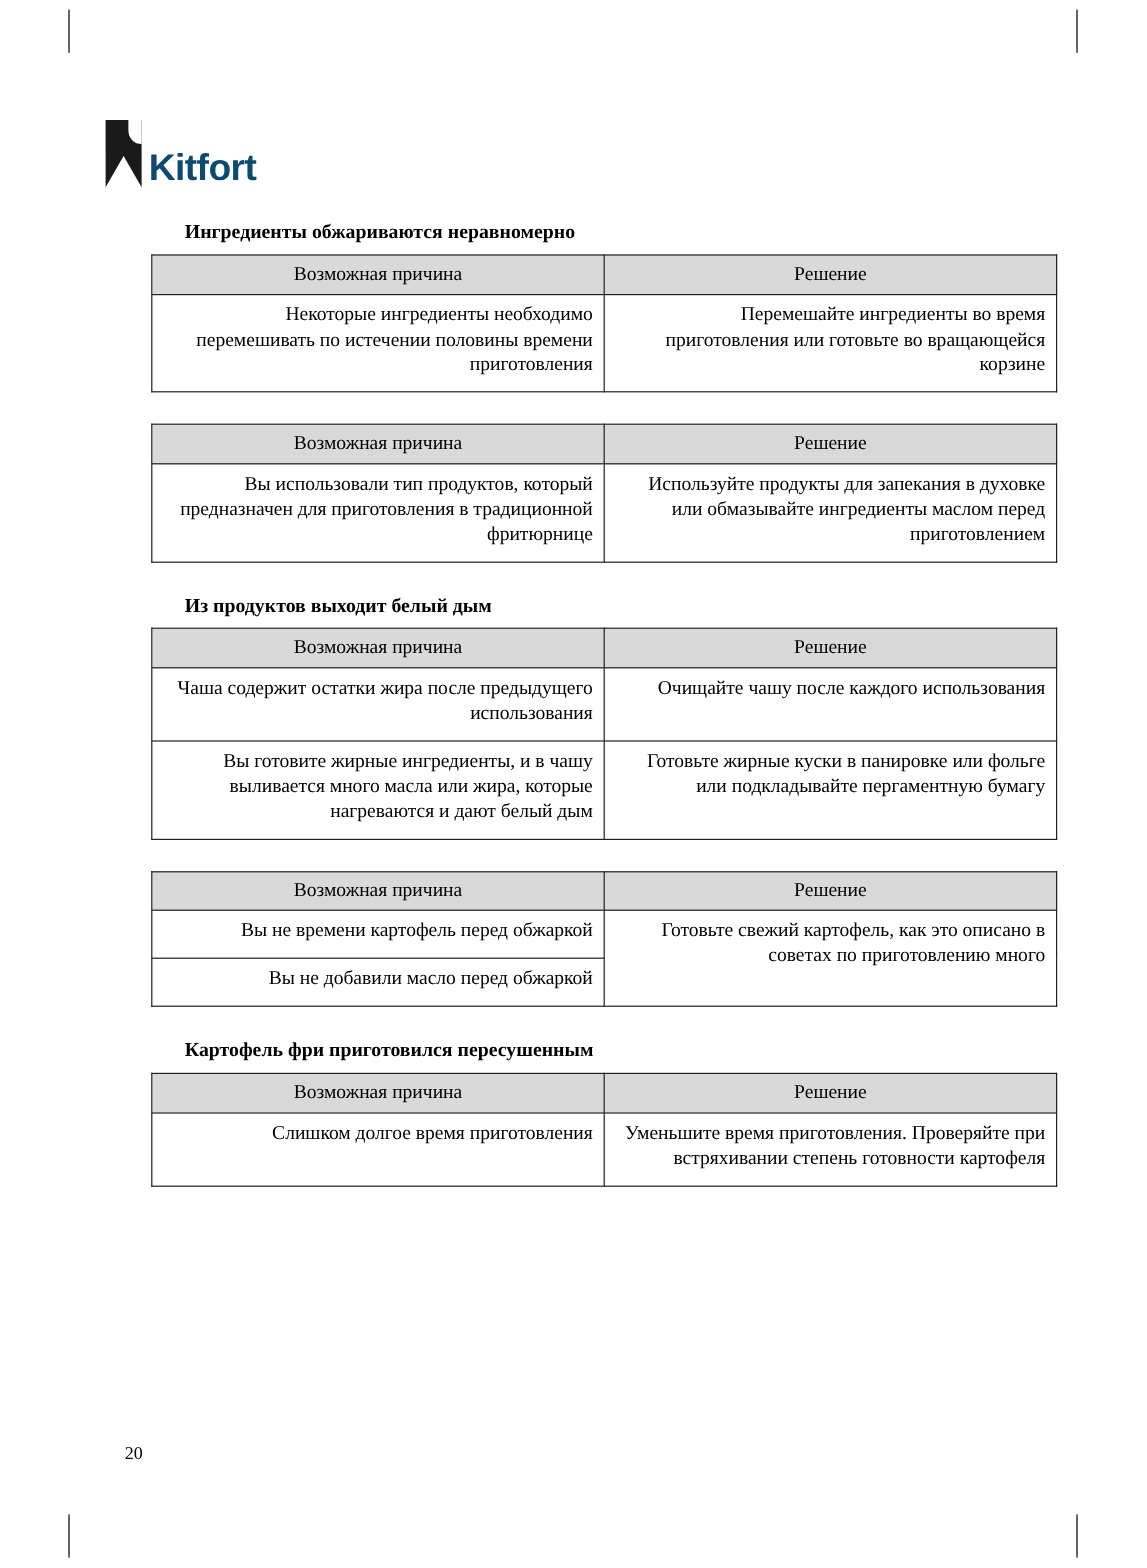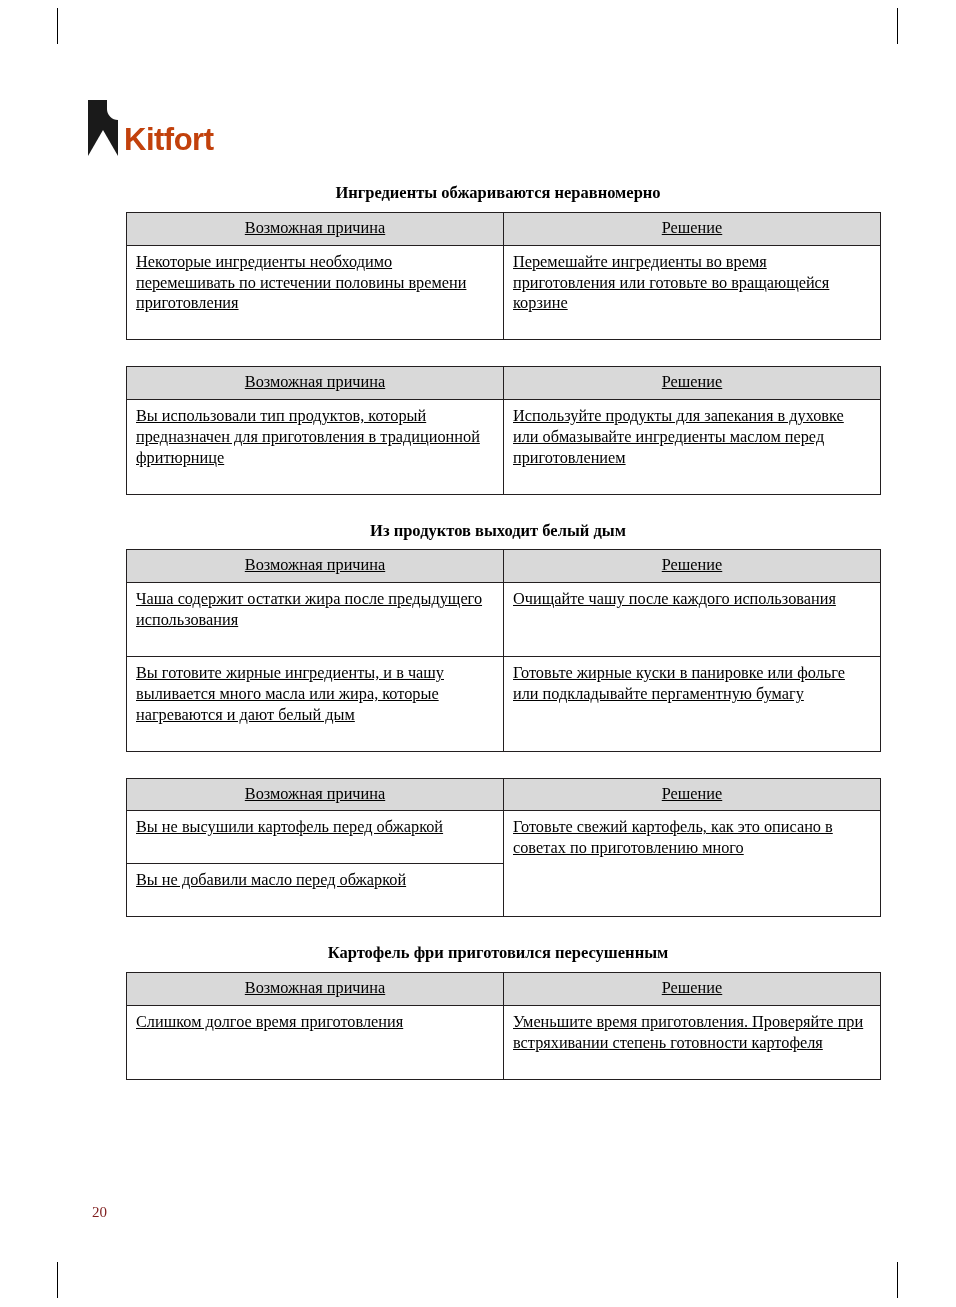--- a/index.html
+++ b/index.html
@@ -67,77 +67,76 @@
     width: 11px; height: 20px;
     background: #ffffff;
     border-bottom-left-radius: 11px;
   }
   .logo-text {
     font-family: "Liberation Sans", sans-serif;
     font-weight: bold;
     font-size: 31px;
     letter-spacing: -0.5px;
     line-height: 0.95;
-    color: #c2410c;
+    color: #0c4a6e;
     padding-bottom: 2px;
   }
 
   
   .content {
     position: absolute;
     left: 126px;
     top: 183px;
     width: 716px;
   }
 
   .section { margin-bottom: 26px; }
 
   .section-title {
     font-family: "Liberation Serif", serif;
     font-weight: bold;
     font-size: 16.5px;
     line-height: 1.2;
     margin-left: 28px;
     margin-bottom: 9px;
-    text-align: center;
   }
 
   table.tbl {
     width: 716px;
     border-collapse: collapse;
     table-layout: fixed;
-    text-decoration: underline;
   }
   table.tbl td, table.tbl th {
     border: 1px solid #231f20;
     vertical-align: top;
-    padding: 6px 9px 25px 9px;
+    padding: 6px 9px 12px 9px;
     font-size: 16.3px;
     line-height: 1.28;
     font-family: "Liberation Serif", serif;
     font-weight: normal;
+    text-align: right;
   }
   table.tbl thead th {
     background: #d9d9d9;
     text-align: center;
     padding: 5px 9px 6px 9px;
   }
   .col-cause { width: 358px; }
   .col-sol { width: 358px; }
 
   td.mid { vertical-align: middle; }
 
   
   .page-number {
     position: absolute;
-    left: 92px;
+    left: 104px;
     top: 1204px;
     font-family: "Liberation Serif", serif;
     font-size: 15px;
-    color: #7f1d1d;
+    color: #000000;
   }
 </style>
 </head>
 <body>
 
 <div class="crop-mark cm-tl"></div>
 <div class="crop-mark cm-tr"></div>
 <div class="crop-mark cm-bl"></div>
 <div class="crop-mark cm-br"></div>
 
@@ -214,21 +213,21 @@
     <div class="section">
       <table class="tbl">
         <thead>
           <tr>
             <th class="col-cause">Возможная причина</th>
             <th class="col-sol">Решение</th>
           </tr>
         </thead>
         <tbody>
           <tr>
-            <td>Вы не высушили картофель перед обжаркой</td>
+            <td>Вы не времени картофель перед обжаркой</td>
             <td class="mid" rowspan="2">Готовьте свежий картофель, как это описано в советах по приготовлению много</td>
           </tr>
           <tr>
             <td>Вы не добавили масло перед обжаркой</td>
           </tr>
         </tbody>
       </table>
     </div>
 
     <div class="section">

